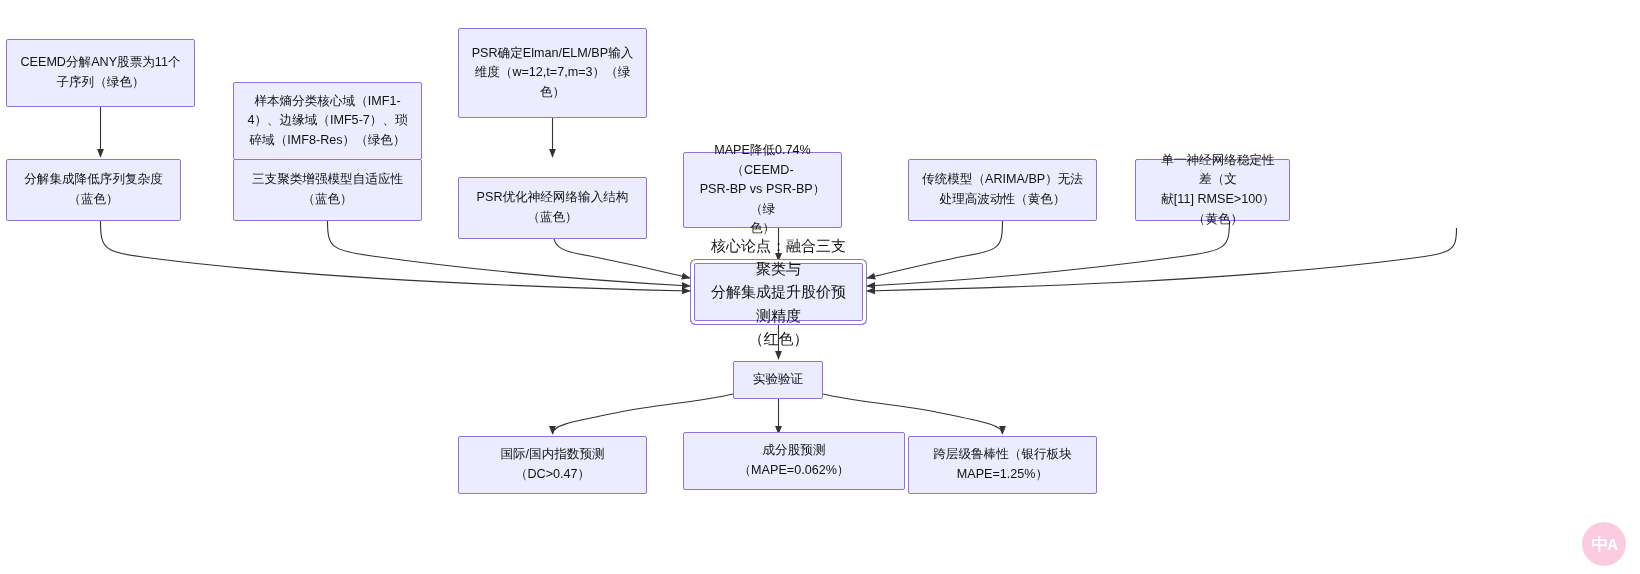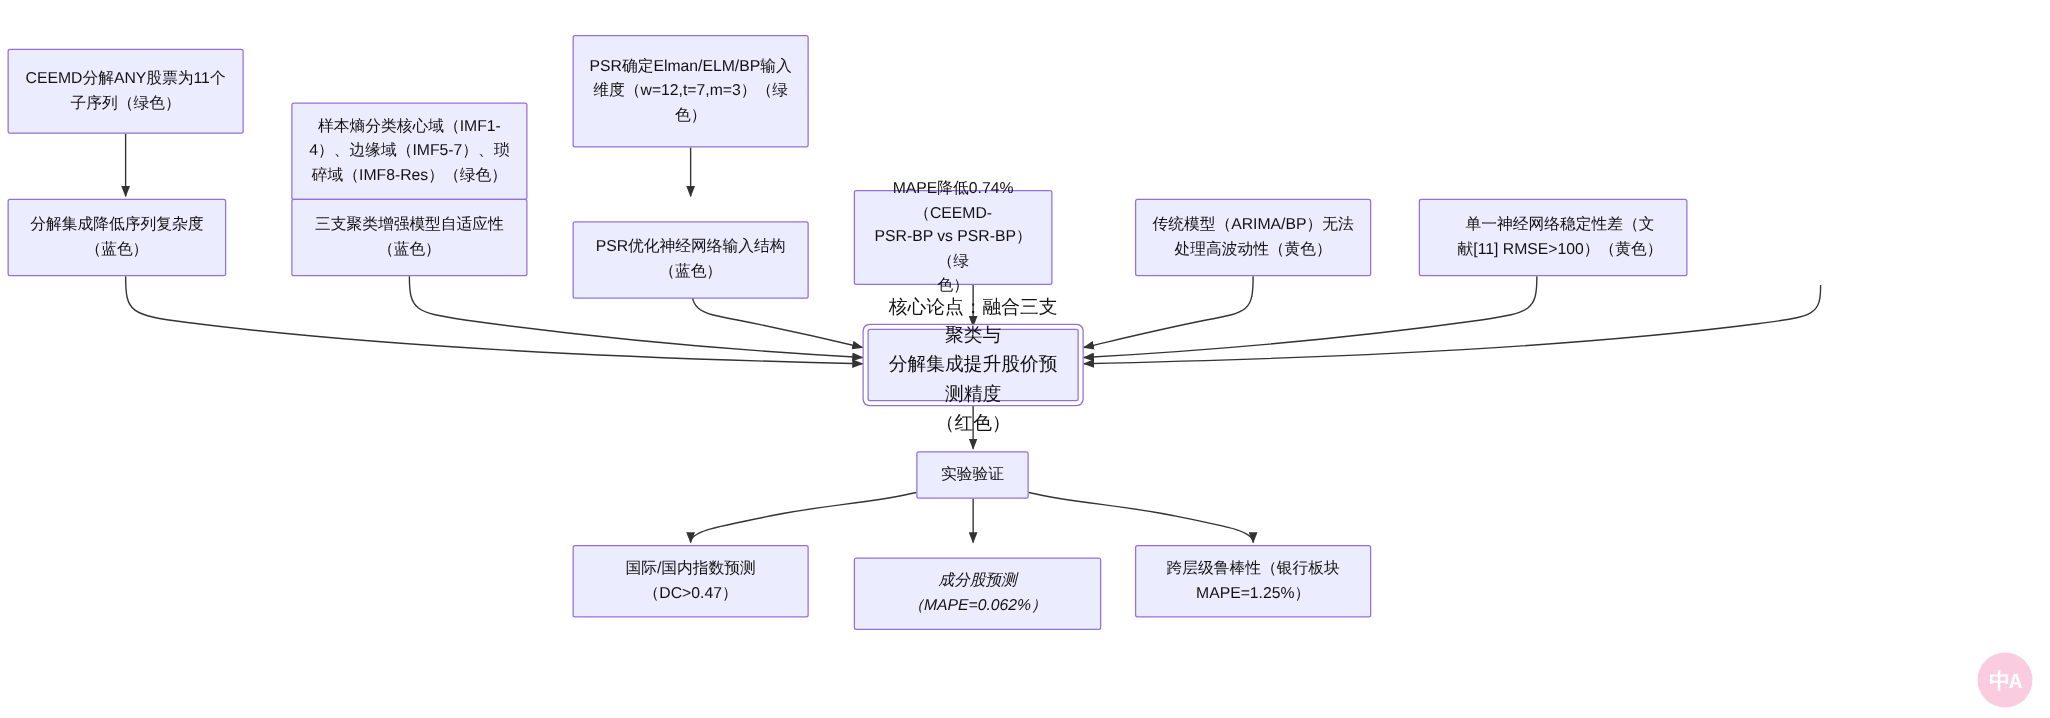--- a/index.html
+++ b/index.html
@@ -147,42 +147,42 @@
     <span class="label">MAPE降低0.74%（CEEMD-
 PSR-BP vs PSR-BP）（绿
 色）</span>
   </div>
 
   <div class="node" style="left:908px; top:159px; width:189px; height:62px;">
     <span class="label">传统模型（ARIMA/BP）无法
 处理高波动性（黄色）</span>
   </div>
 
-  <div class="node" style="left:1135px; top:159px; width:215px; height:62px;padding-left:20px;">
+  <div class="node" style="left:1135px; top:159px; width:155px; height:62px;padding-left:20px;">
     <span class="label">单一神经网络稳定性差（文
 献[11] RMSE&gt;100）（黄色）</span>
   </div>
 
 
   <div class="node core" style="left:694px; top:263px; width:169px; height:58px; font-size:15px;align-items:center;">
     <span class="label">核心论点：融合三支聚类与
 分解集成提升股价预测精度
 （红色）</span>
   </div>
 
   <div class="node" style="left:733px; top:361px; width:90px; height:38px;">
     <span class="label">实验验证</span>
   </div>
 
   <div class="node" style="left:458px; top:436px; width:189px; height:58px;">
     <span class="label">国际/国内指数预测
 （DC&gt;0.47）</span>
   </div>
 
-  <div class="node" style="left:683px; top:446px; width:198px; height:58px;font-style:italic;">
+  <div class="node" style="left:683px; top:432px; width:222px; height:58px;">
     <span class="label">成分股预测
 （MAPE=0.062%）</span>
   </div>
 
   <div class="node" style="left:908px; top:436px; width:189px; height:58px;">
     <span class="label">跨层级鲁棒性（银行板块
 MAPE=1.25%）</span>
   </div>
 
   <div class="watermark">

